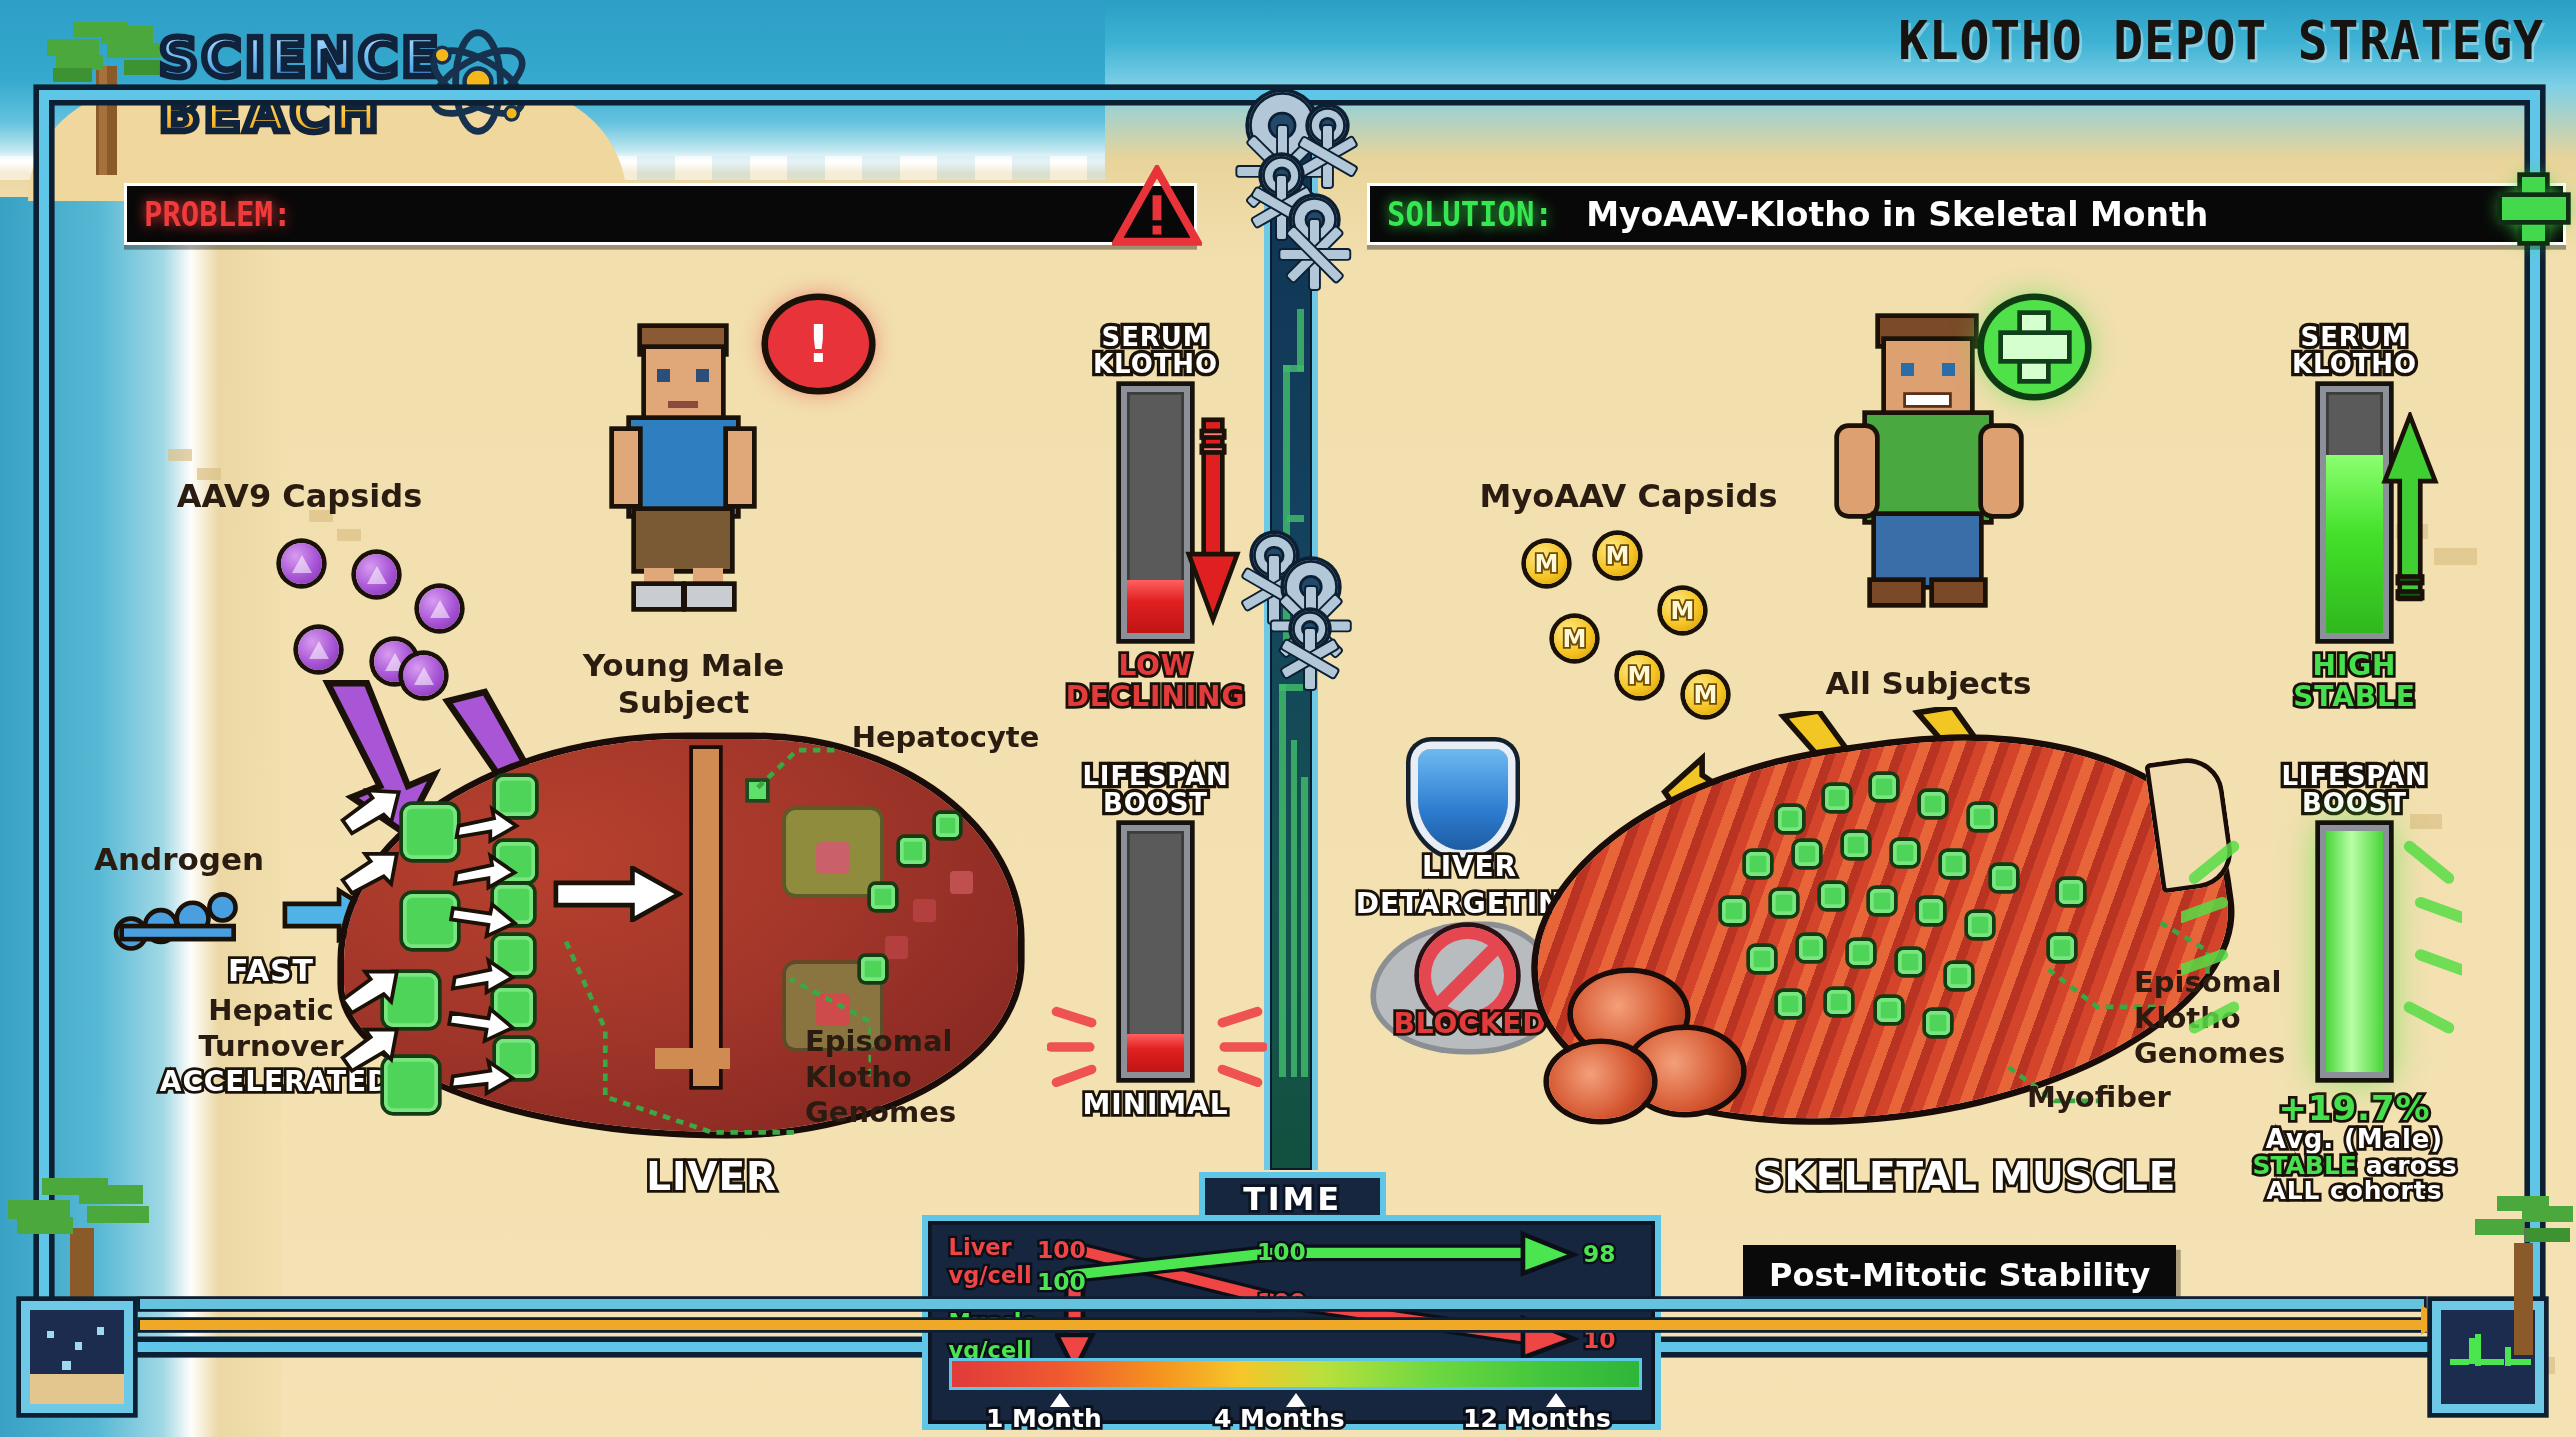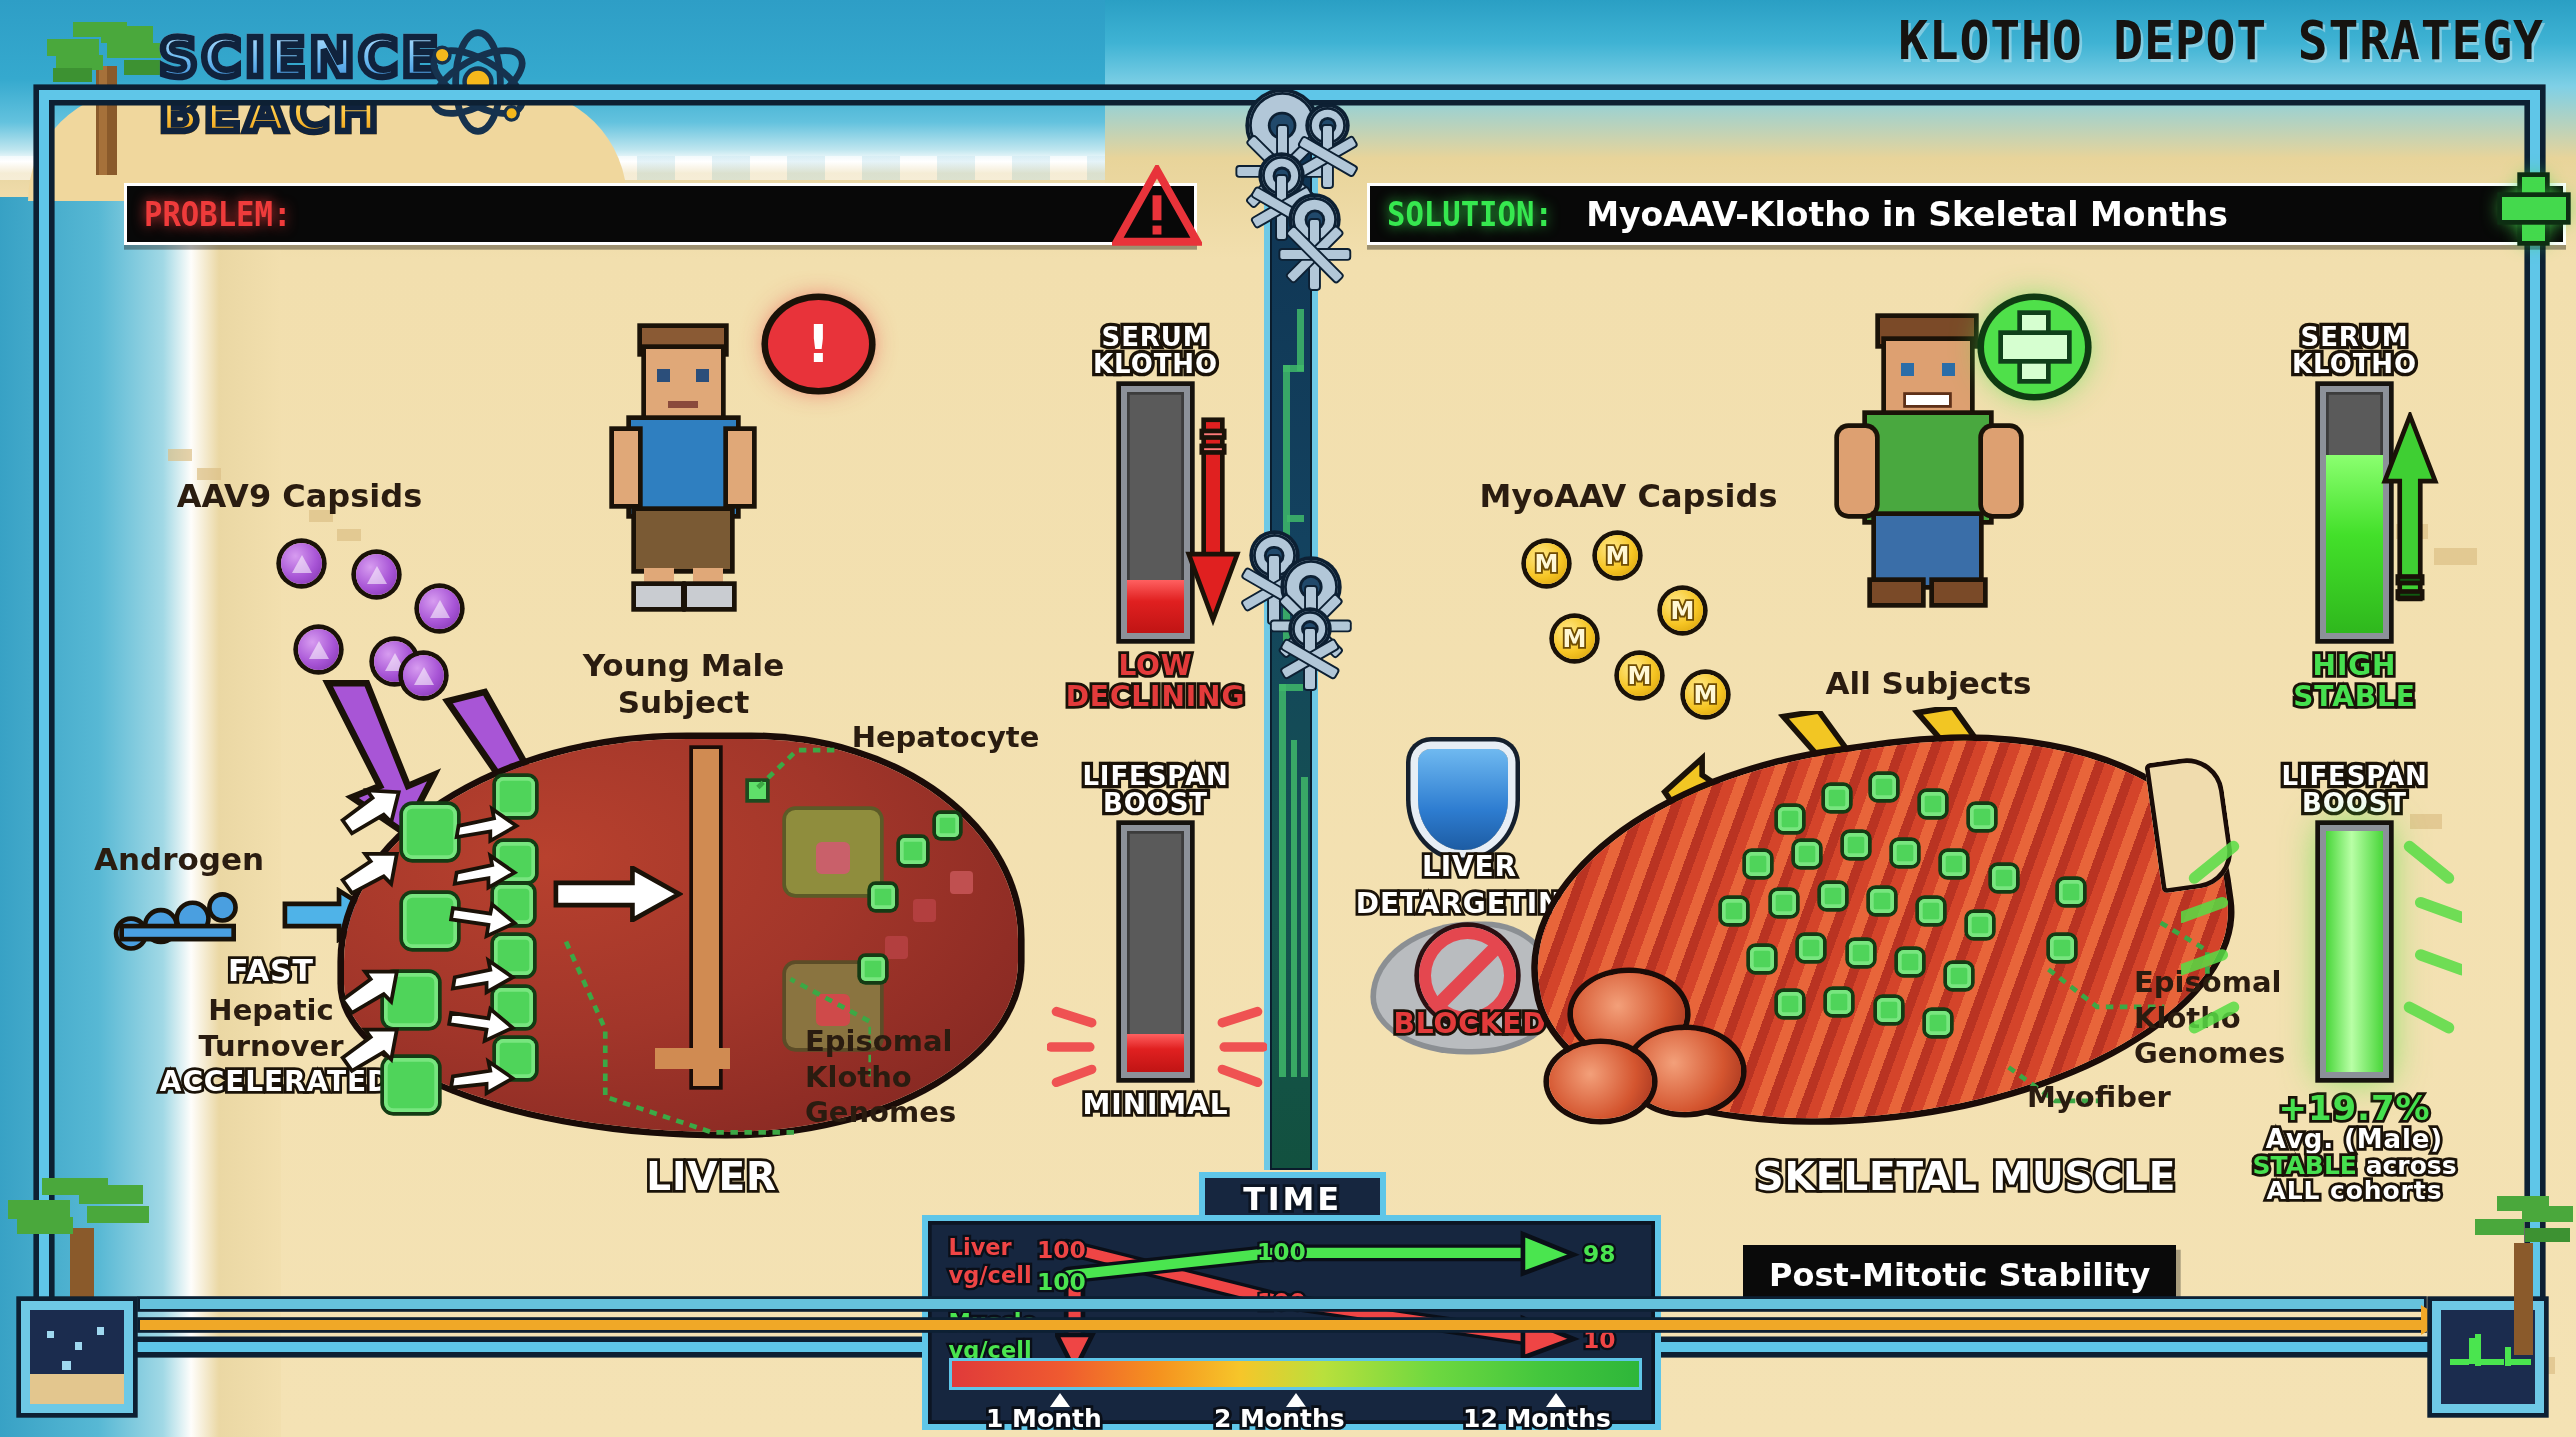--- a/index.html
+++ b/index.html
@@ -442,21 +442,21 @@
     <span class="ph-key red">PROBLEM:</span>
     <svg class="warn-tri" viewBox="0 0 100 92">
       <polygon points="50,6 95,86 5,86" fill="none" stroke="#e8333a" stroke-width="9"></polygon>
       <rect x="45" y="34" width="10" height="28" fill="#e8333a"></rect>
       <rect x="45" y="68" width="10" height="10" fill="#e8333a"></rect>
     </svg>
   </div>
 
   <div class="panel-header" id="ph-right">
     <span class="ph-key green">SOLUTION:</span>
-    <span class="ph-text">MyoAAV-Klotho in Skeletal Months</span>
+    <span class="ph-text">MyoAAV-Klotho in Skeletal Month</span>
     <div class="plus-badge">
         <div class="pv"></div>
         <div class="ph"></div>
       </div>
   </div>
 
   <div class="plain-label" style="left:159px;top:479px;width:281px;font-size:32px;">AAV9 Capsids</div>
   <div class="capsid v9" style="left:281px;top:543px;"></div>
   <div class="capsid v9" style="left:356px;top:554px;"></div>
   <div class="capsid v9" style="left:419px;top:588px;"></div>
@@ -795,21 +795,21 @@
       <div class="tl-num red-txt" style="left:329px;top:67px;">100</div>
       <div class="tl-num green-txt" style="left:655px;top:19px;">98</div>
       <div class="tl-num red-txt" style="left:655px;top:105px;">10</div>
 
       <div id="grad-bar"></div>
 
       <div class="tick-mark" style="left:122px;top:172px;"></div>
       <div class="tick-mark" style="left:358px;top:172px;"></div>
       <div class="tick-mark" style="left:618px;top:172px;"></div>
       <div class="tick-label" style="left:58px;top:183px;">1 Month</div>
-      <div class="tick-label" style="left:286px;top:183px;">2 Months</div>
+      <div class="tick-label" style="left:286px;top:183px;">4 Months</div>
       <div class="tick-label" style="left:535px;top:183px;">12 Months</div>
     </div>
   </div>
 
   <div id="rail">
     <div class="bar1"></div>
       <div class="bar2"></div>
       <div class="tip"></div>
   </div>
 

